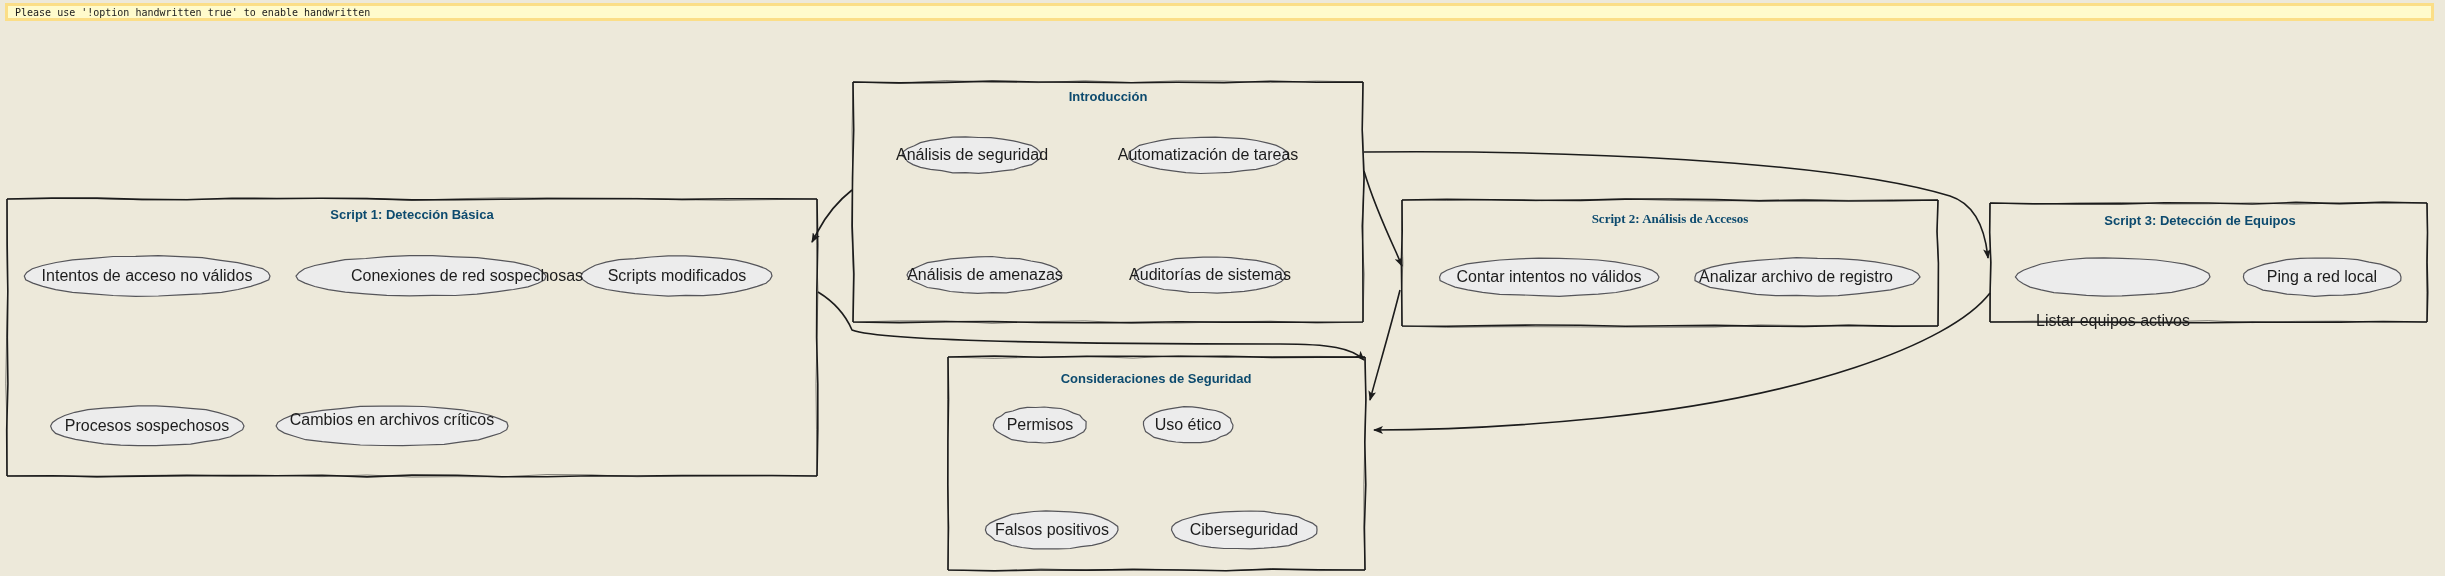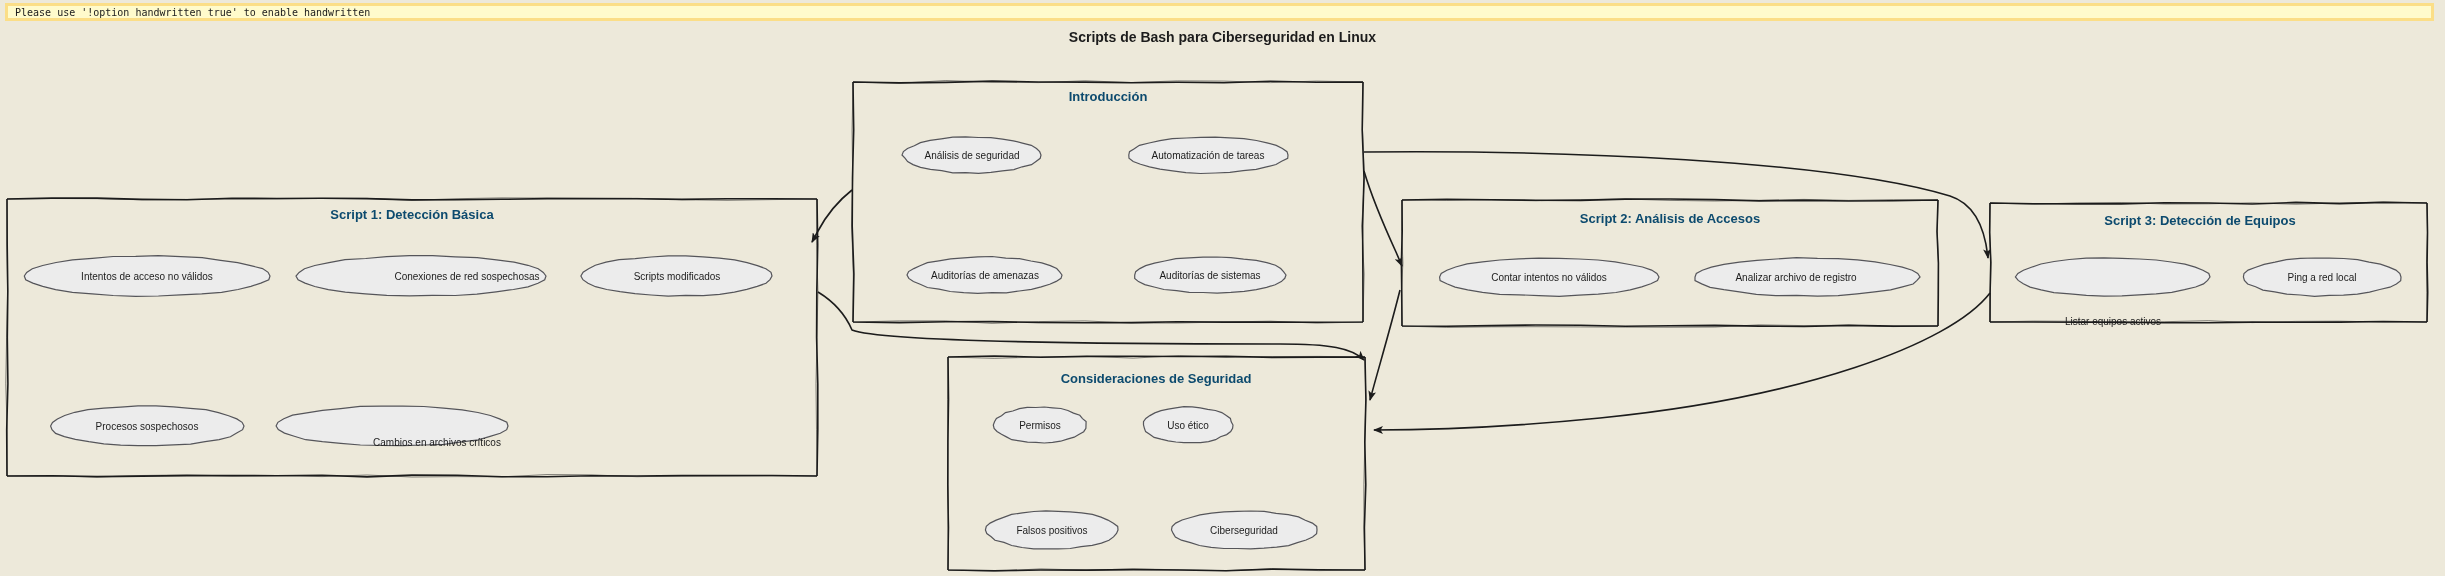--- a/index.html
+++ b/index.html
@@ -71,37 +71,36 @@
     font-weight: bold;
     color: #0c4a6e;
     text-align: center;
     white-space: nowrap;
     transform: translateX(-50%);
   }
 
   
   .node-label {
     position: absolute;
-    font-size: 10px;
+    font-size: 16px;
     color: #1c1c1c;
     text-align: center;
     white-space: nowrap;
     transform: translate(-50%, -50%);
   }
 </style>
 </head>
 <body>
 
 <div id="canvas">
 
   <div class="warning-banner">
     <span class="warning-text">Please use '!option handwritten true' to enable handwritten</span>
   </div>
 
-  <div class="diagram-title">Scripts de Bash para Ciberseguridad en Linux</div>
 
   <svg id="sketch" viewBox="0 0 2445 576" xmlns="http://www.w3.org/2000/svg">
     <defs>
       <marker id="arrowhead" markerWidth="10" markerHeight="8" refX="9" refY="4" orient="auto" markerUnits="userSpaceOnUse">
         <path d="M0,0 L10,4 L0,8 L2.4,4 Z" fill="#1c1c1c"></path>
       </marker>
     </defs>
     <g id="clusters-layer">
         <path d="M853.0,82.0 L899.4,82.9 L945.7,82.4 L992.1,81.1 L1038.5,82.0 L1084.8,82.1 L1131.2,82.7 L1177.5,82.3 L1223.9,82.8 L1270.3,81.2 L1316.6,82.2 L1363.0,82.0 M1363.0,82.0 L1362.2,130.0 L1364.0,178.0 L1362.6,226.0 L1362.9,274.0 L1363.0,322.0 M1363.0,322.0 L1316.6,322.3 L1270.3,322.1 L1223.9,322.1 L1177.5,321.8 L1131.2,322.6 L1084.8,322.8 L1038.5,322.5 L992.1,321.6 L945.7,321.7 L899.4,322.6 L853.0,322.0 M853.0,322.0 L853.9,274.0 L852.2,226.0 L852.5,178.0 L853.7,130.0 L853.0,82.0" fill="none" stroke="#1c1c1c" stroke-width="1.6" stroke-opacity="1"></path>
         <path d="M853.0,82.0 L899.4,83.2 L945.7,80.6 L992.1,82.1 L1038.5,82.6 L1084.8,80.8 L1131.2,82.5 L1177.5,80.9 L1223.9,81.1 L1270.3,82.6 L1316.6,81.1 L1363.0,82.0 M1363.0,82.0 L1362.5,130.0 L1364.4,178.0 L1361.8,226.0 L1364.1,274.0 L1363.0,322.0 M1363.0,322.0 L1316.6,323.1 L1270.3,321.2 L1223.9,322.0 L1177.5,323.0 L1131.2,323.0 L1084.8,320.9 L1038.5,321.6 L992.1,323.3 L945.7,320.9 L899.4,320.9 L853.0,322.0 M853.0,322.0 L853.3,274.0 L851.7,226.0 L852.7,178.0 L852.1,130.0 L853.0,82.0" fill="none" stroke="#1c1c1c" stroke-width="1.0" stroke-opacity="0.55"></path>
@@ -146,29 +145,29 @@
       <path d="M1400,290 C1390,330 1378,370 1370,400" fill="none" stroke="#1c1c1c" stroke-width="1.6" marker-end="url(#arrowhead)"></path>
 
       <path d="M1990,293 C1950,345 1800,398 1600,418 C1510,427 1430,430 1374,430" fill="none" stroke="#1c1c1c" stroke-width="1.6" marker-end="url(#arrowhead)"></path>
     </g>
   </svg>
 
   <div id="labels-layer">
       <div class="cluster-label" style="left: 1108px; top: 89px;">Introducción</div>
       <div class="node-label" style="left: 972px; top: 155px;">Análisis de seguridad</div>
       <div class="node-label" style="left: 1208px; top: 155px;">Automatización de tareas</div>
-      <div class="node-label" style="left: 985px; top: 275px;">Auditorías de amenazas</div>
+      <div class="node-label" style="left: 985px; top: 275px;">Análisis de amenazas</div>
       <div class="node-label" style="left: 1210px; top: 275px;">Auditorías de sistemas</div>
       <div class="cluster-label" style="left: 412px; top: 207px;">Script 1: Detección Básica</div>
       <div class="node-label" style="left: 147px; top: 276px;">Intentos de acceso no válidos</div>
       <div class="node-label" style="left: 421px; top: 276px; margin-left: 46px;">Conexiones de red sospechosas</div>
       <div class="node-label" style="left: 677px; top: 276px;">Scripts modificados</div>
       <div class="node-label" style="left: 147px; top: 426px;">Procesos sospechosos</div>
-      <div class="node-label" style="left: 392px; top: 442px; margin-left: 45px;">Cambios en archivos críticos</div>
-      <div class="cluster-label" style="left: 1670px; top: 211px;">Script 2: Análisis de Accesos</div>
+      <div class="node-label" style="left: 392px; top: 420px;">Cambios en archivos críticos</div>
+      <div class="cluster-label" style="left: 1670px; top: 211px; font-family: Liberation Serif, serif;">Script 2: Análisis de Accesos</div>
       <div class="node-label" style="left: 1549px; top: 277px;">Contar intentos no válidos</div>
       <div class="node-label" style="left: 1796px; top: 277px;">Analizar archivo de registro</div>
       <div class="cluster-label" style="left: 2200px; top: 213px;">Script 3: Detección de Equipos</div>
       <div class="node-label" style="left: 2113px; top: 277px; margin-top: 44px;">Listar equipos activos</div>
       <div class="node-label" style="left: 2322px; top: 277px;">Ping a red local</div>
       <div class="cluster-label" style="left: 1156px; top: 371px;">Consideraciones de Seguridad</div>
       <div class="node-label" style="left: 1040px; top: 425px;">Permisos</div>
       <div class="node-label" style="left: 1188px; top: 425px;">Uso ético</div>
       <div class="node-label" style="left: 1052px; top: 530px;">Falsos positivos</div>
       <div class="node-label" style="left: 1244px; top: 530px;">Ciberseguridad</div>

